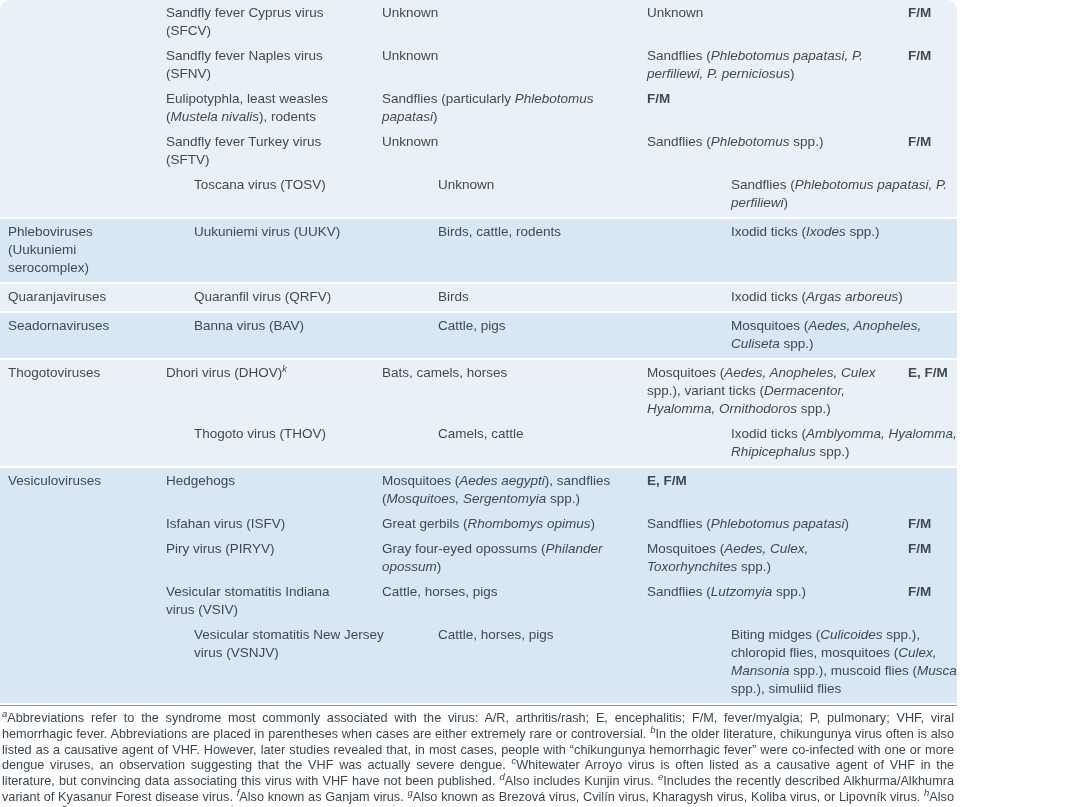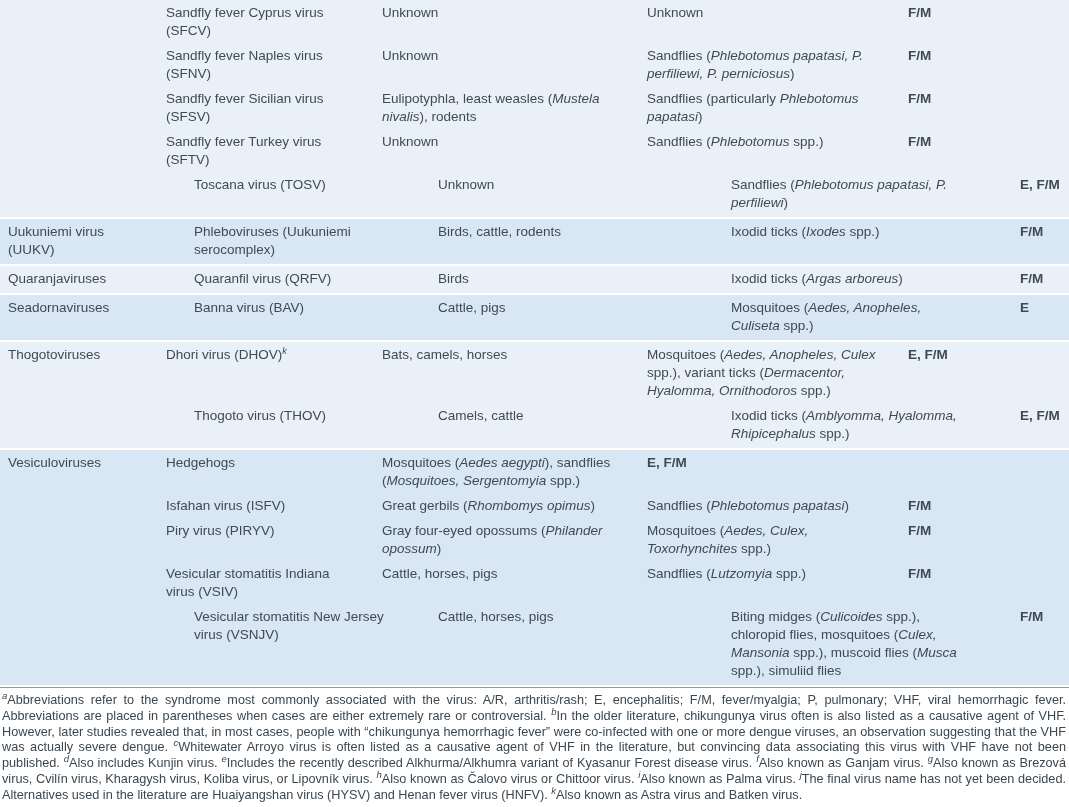--- a/index.html
+++ b/index.html
@@ -1,20 +1,20 @@
 <!DOCTYPE html>
 <html style="--band-light: #e9f0f8; --band-dark: #d9e6f3; --text: #3e4b55; --footnote-text: #3b4750; --rule: #8e99a2;"><head>
 <meta charset="utf-8">
 <style>
   html,body{margin:0;padding:0;background:#fff;}
   #page{
-    width:1069px;height:807px;box-sizing:border-box;
+    width:957px;height:807px;box-sizing:border-box;
     font-family:"Liberation Sans","DejaVu Sans",sans-serif;
     color:var(--text,#3e4b55);
-    background:#fff;overflow:hidden;
+    background:#fff;overflow:hidden;border-radius:10px;
   }
   .group{margin-bottom:2px;padding-left:8px;}
   .group.light{background:var(--band-light,#e9f0f8);}
   .group.dark{background:var(--band-dark,#d9e6f3);}
   .row{
     display:grid;
     grid-template-columns:158px 216px 265px 261px 1fr;
     padding:4px 0 3px 0;
     font-size:13.5px;line-height:18px;
   }
@@ -51,21 +51,20 @@
     </div>
     <div class="row">
       <div class="cell c1"></div>
       <div class="cell c2"><span>Sandfly fever Naples virus (SFNV)</span></div>
       <div class="cell c3"><span>Unknown</span></div>
       <div class="cell c4"><span>Sandflies (</span><span class="it">Phlebotomus papatasi, P. perfiliewi, P. perniciosus</span><span>)</span></div>
       <div class="cell c5">F/M</div>
     </div>
     <div class="row">
       <div class="cell c1"></div>
-      <div class="cell c2"><span>Sandfly fever Sicilian virus (SFSV)</span></div>
       <div class="cell c3"><span>Eulipotyphla, least weasles (</span><span class="it">Mustela nivalis</span><span>), rodents</span></div>
       <div class="cell c4"><span>Sandflies (particularly </span><span class="it">Phlebotomus papatasi</span><span>)</span></div>
       <div class="cell c5">F/M</div>
     </div>
     <div class="row">
       <div class="cell c1"></div>
       <div class="cell c2"><span>Sandfly fever Turkey virus (SFTV)</span></div>
       <div class="cell c3"><span>Unknown</span></div>
       <div class="cell c4"><span>Sandflies (</span><span class="it">Phlebotomus</span><span> spp.)</span></div>
       <div class="cell c5">F/M</div>
@@ -74,22 +73,22 @@
       <div class="cell c1"></div>
       <div class="cell c2"><span>Toscana virus (TOSV)</span></div>
       <div class="cell c3"><span>Unknown</span></div>
       <div class="cell c4"><span>Sandflies (</span><span class="it">Phlebotomus papatasi, P. perfiliewi</span><span>)</span></div>
       <div class="cell c5">E, F/M</div>
     </div>
   </section>
 
   <section class="group dark">
     <div class="row">
+      <div class="cell c1">Phleboviruses (Uukuniemi serocomplex)</div>
       <div class="cell c2"><span>Uukuniemi virus (UUKV)</span></div>
-      <div class="cell c1">Phleboviruses (Uukuniemi serocomplex)</div>
       <div class="cell c3"><span>Birds, cattle, rodents</span></div>
       <div class="cell c4"><span>Ixodid ticks (</span><span class="it">Ixodes</span><span> spp.)</span></div>
       <div class="cell c5">F/M</div>
     </div>
   </section>
 
   <section class="group light">
     <div class="row">
       <div class="cell c1">Quaranjaviruses</div>
       <div class="cell c2"><span>Quaranfil virus (QRFV)</span></div>

